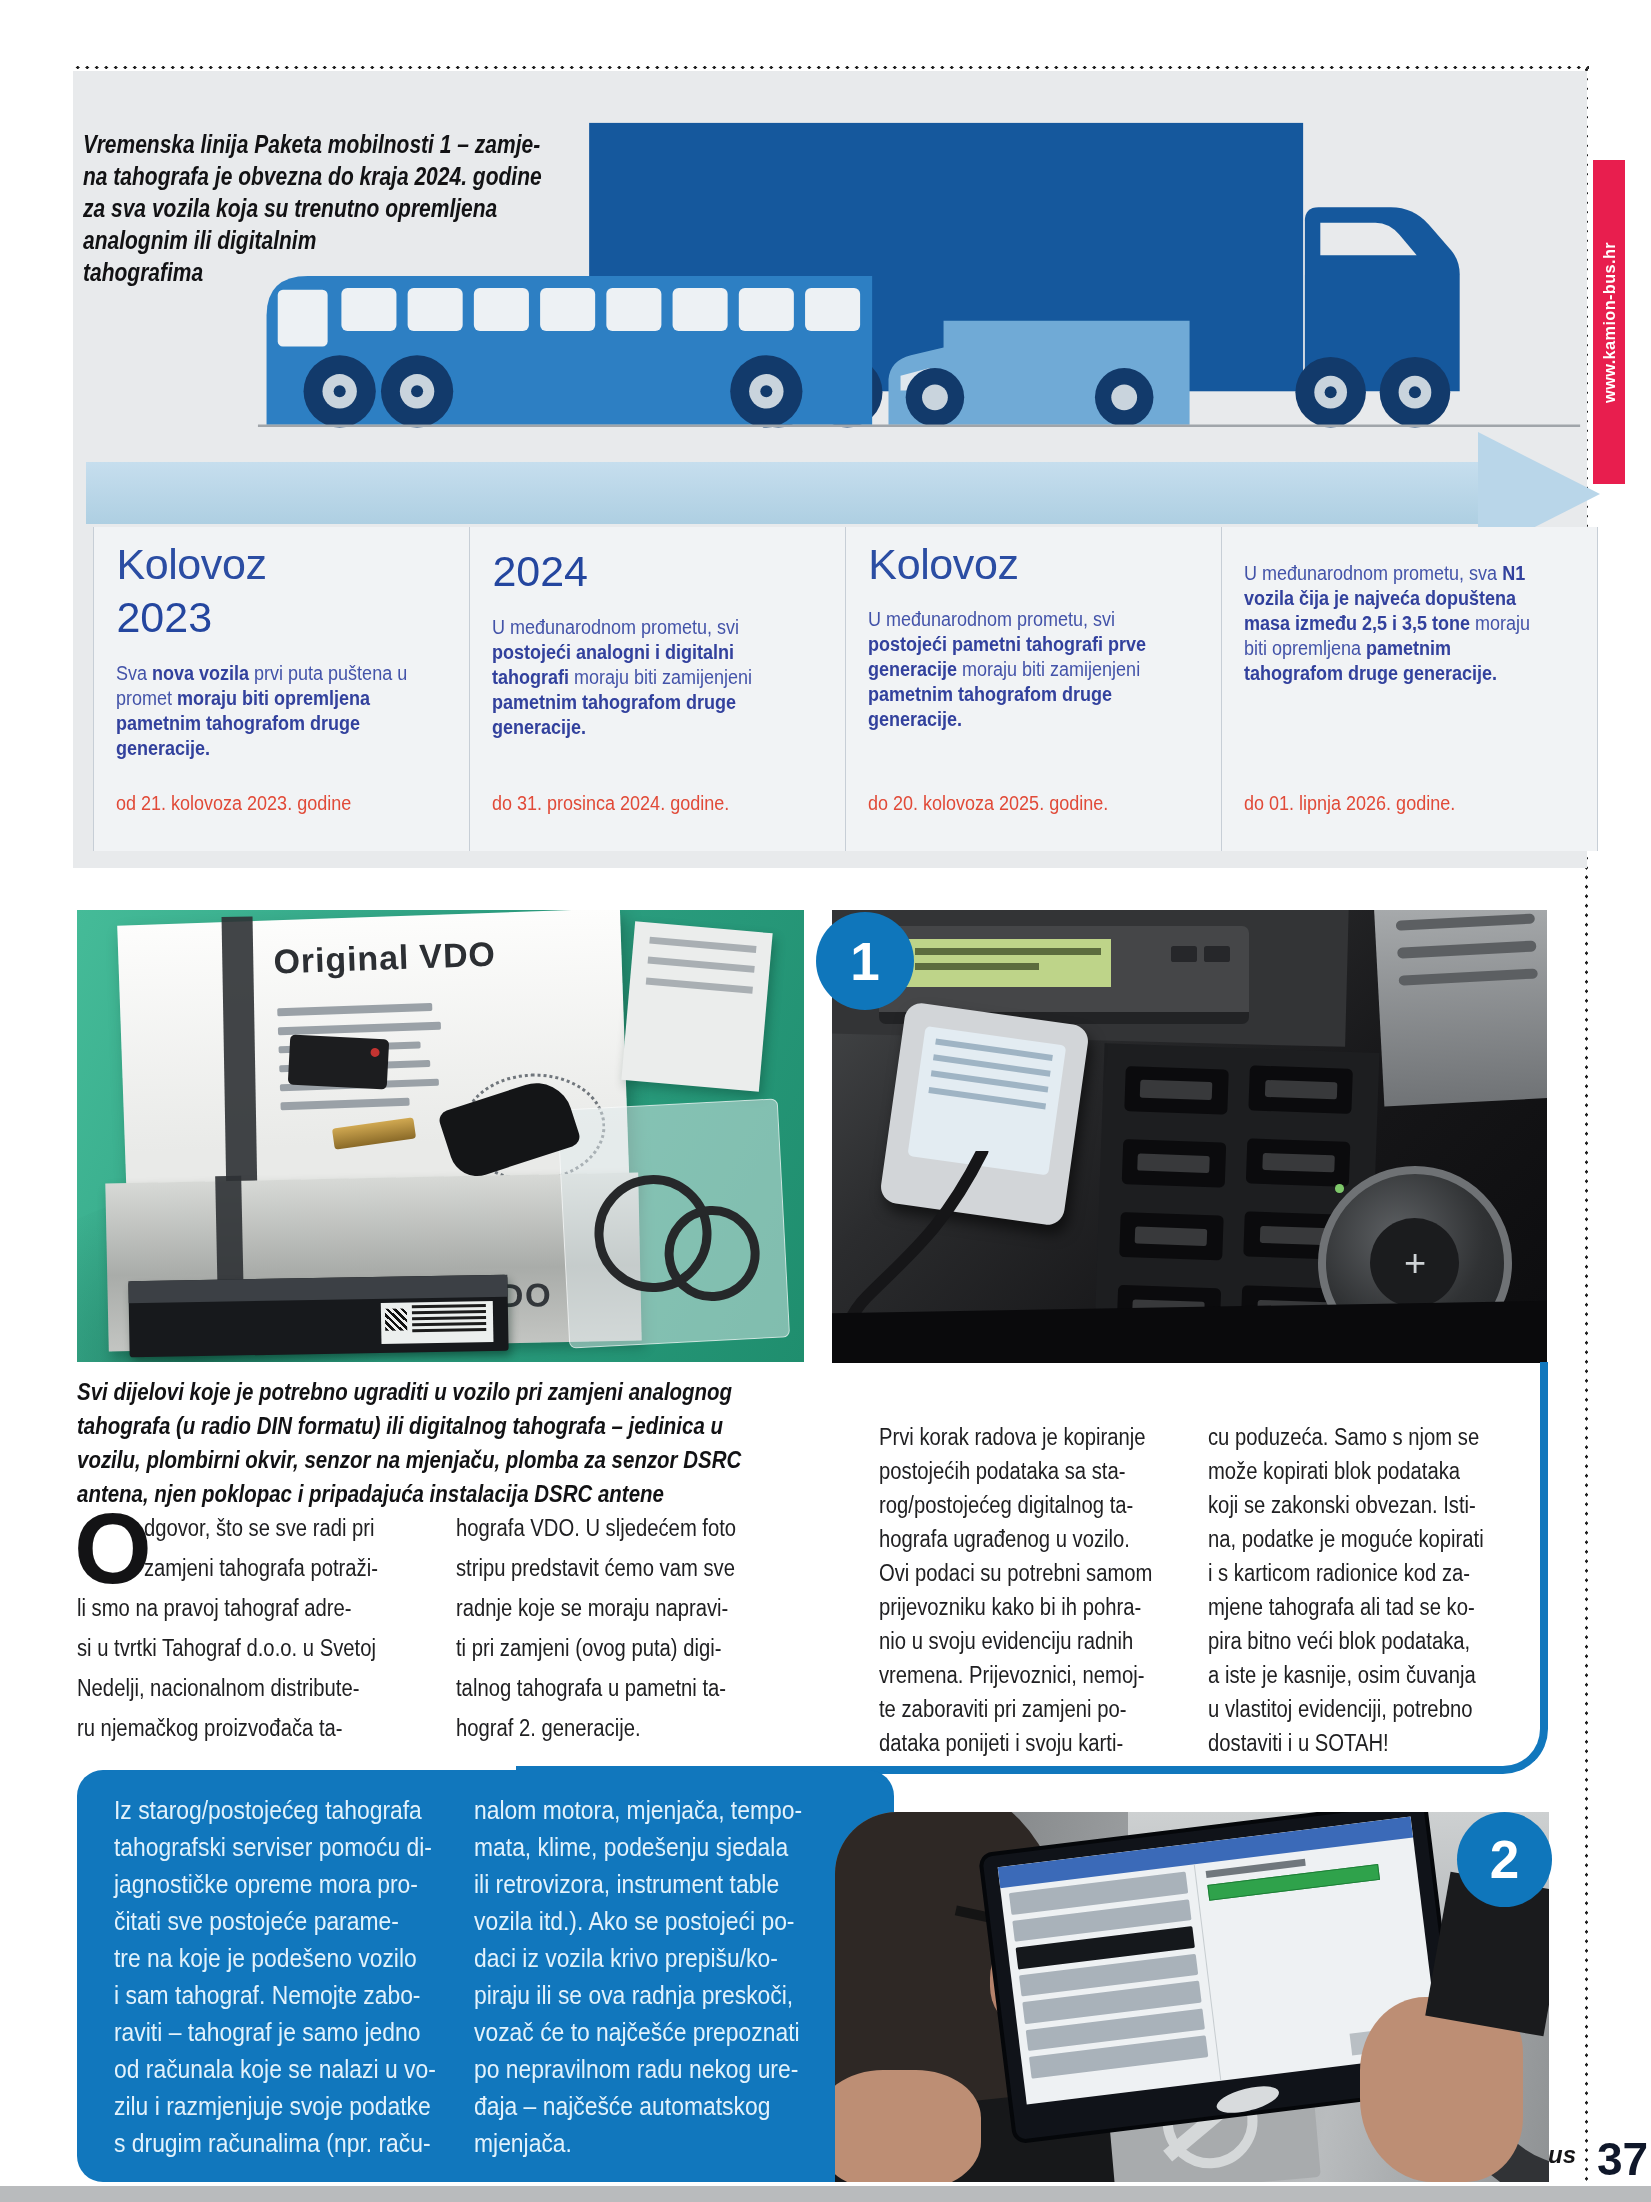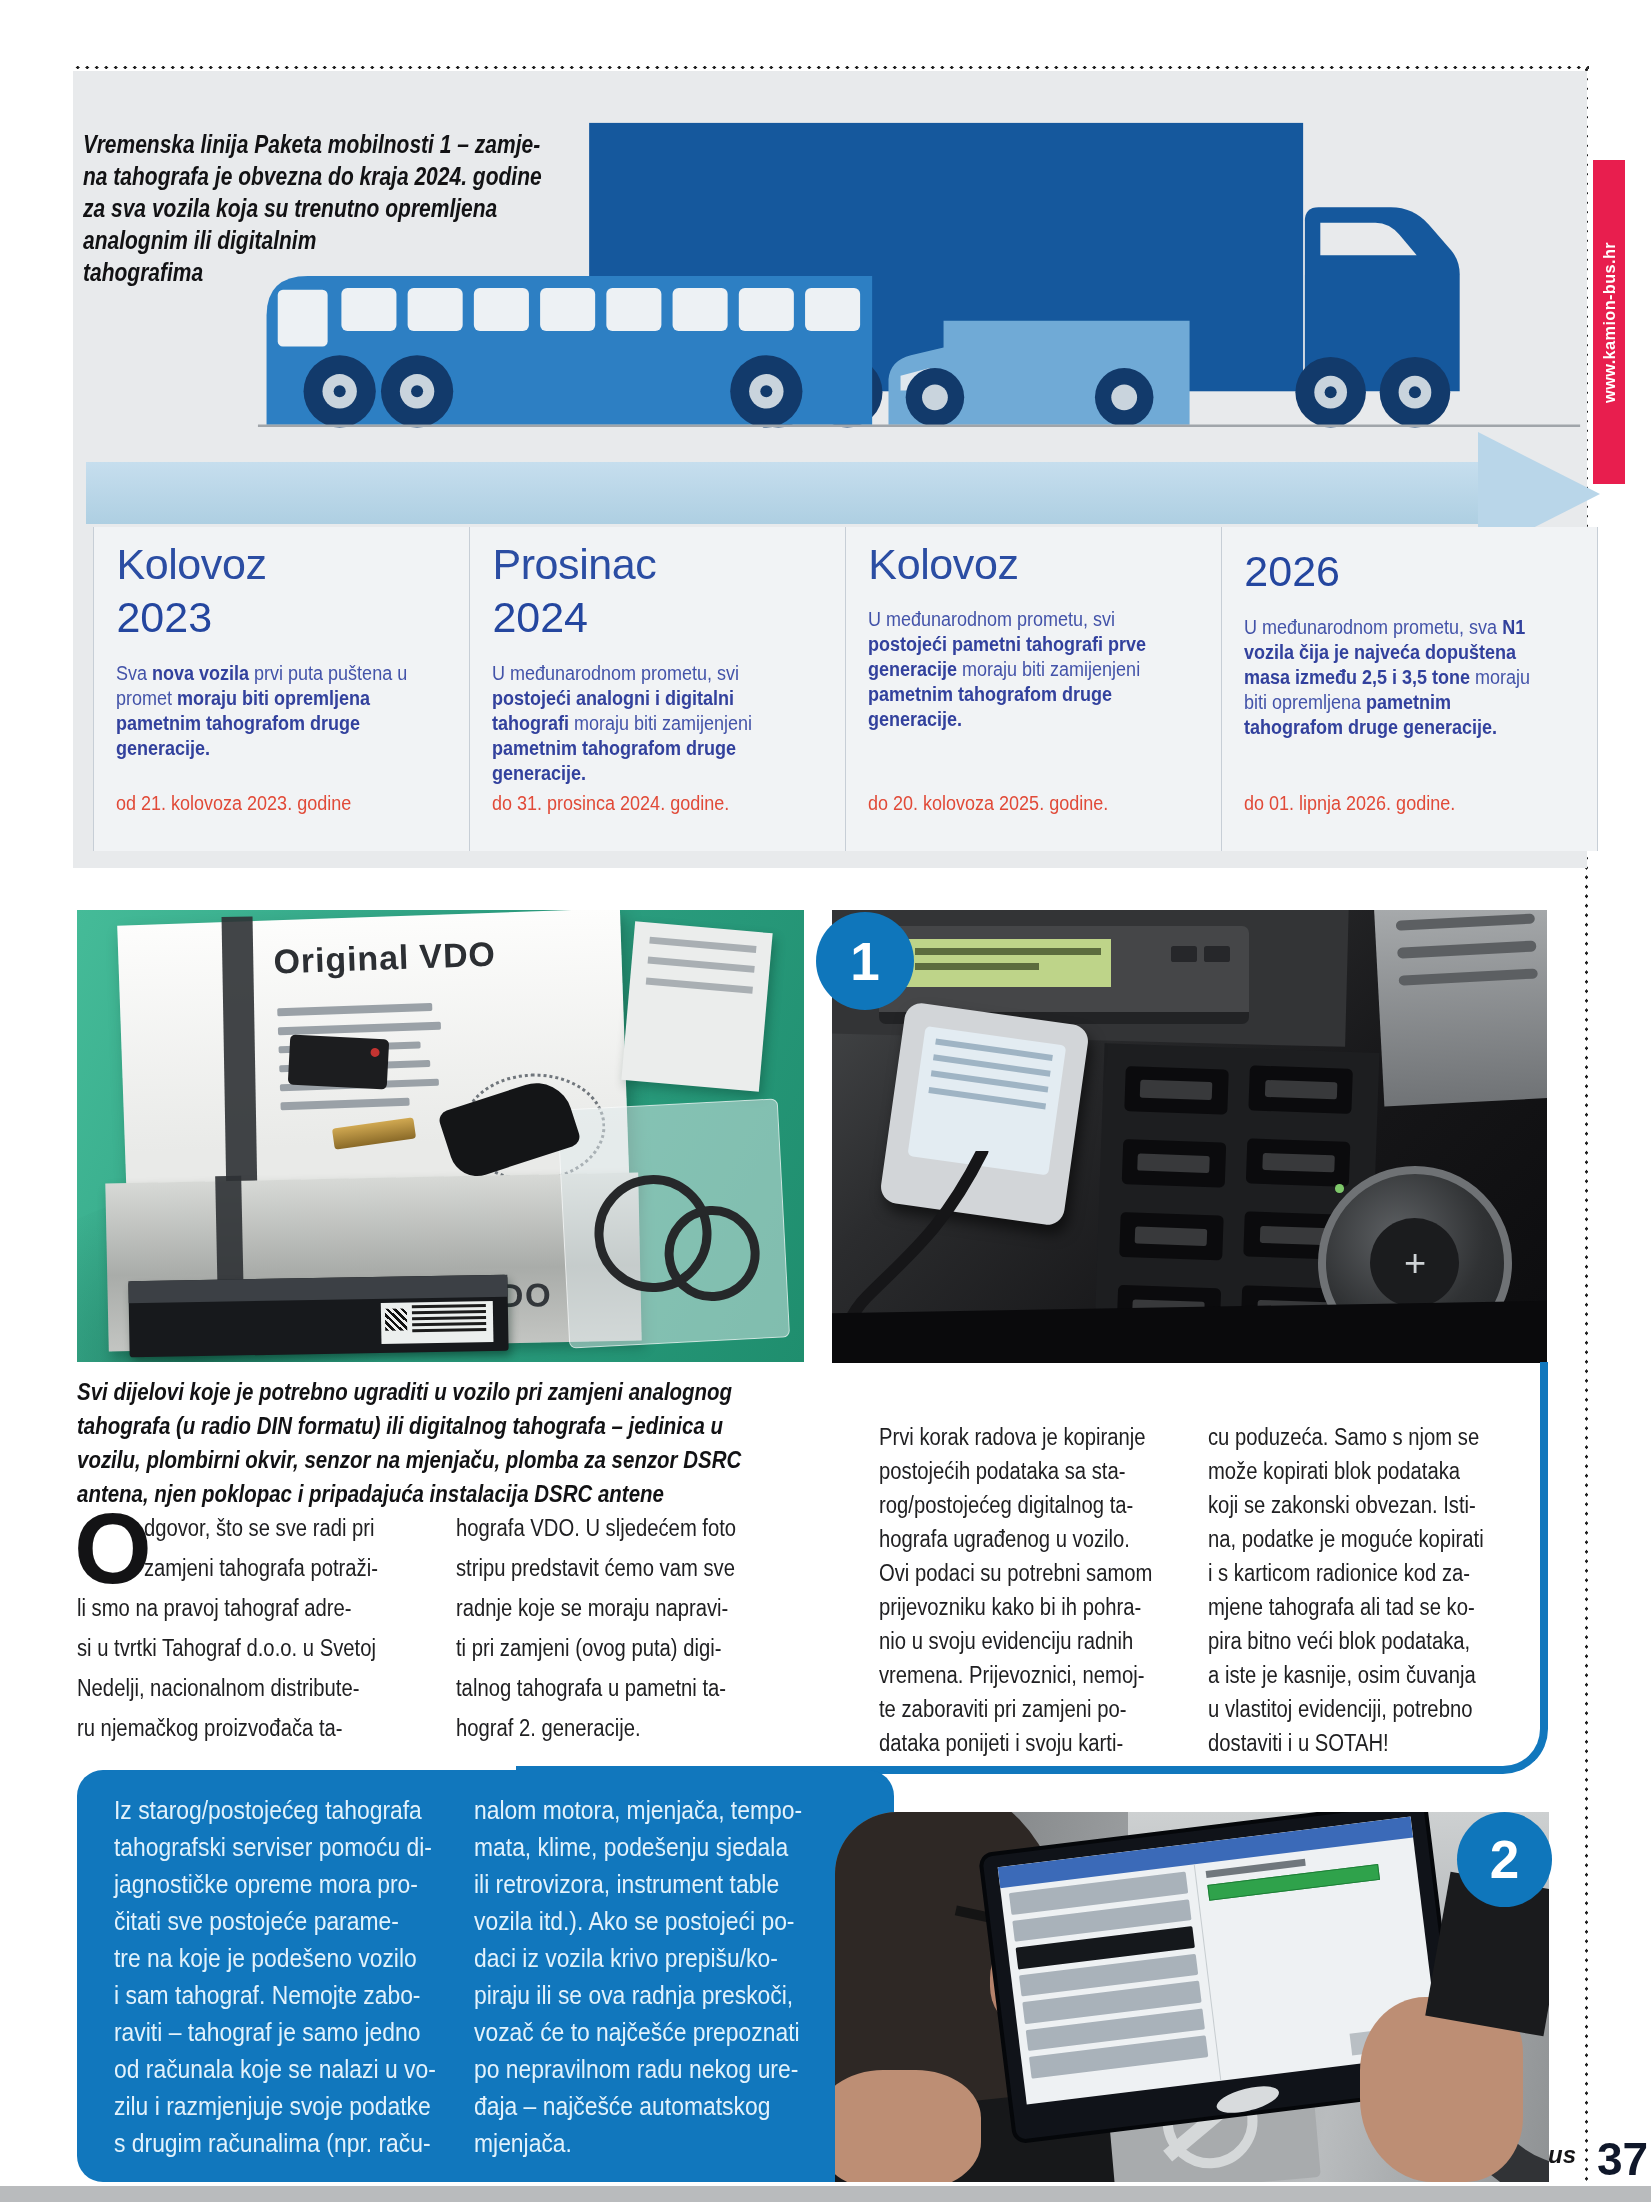--- a/index.html
+++ b/index.html
@@ -283,32 +283,30 @@
     <div class="abs arrow-head"></div>
 
     <div class="abs milestones">
       <div class="mcard">
         <div class="m-month">Kolovoz</div>
         <div class="m-year">2023</div>
         <div class="m-body"><span>Sva </span><span class="b">nova vozila</span><span> prvi puta puštena u promet </span><span class="b">moraju biti opremljena pametnim tahografom druge generacije.</span></div>
         <div class="m-date">od 21. kolovoza 2023. godine</div>
       </div>
       <div class="mcard">
-        <div class="m-month">Prosinac</div>
         <div class="m-year">2024</div>
         <div class="m-body"><span>U međunarodnom prometu, svi </span><span class="b">postojeći analogni i digitalni tahografi</span><span> moraju biti zamijenjeni </span><span class="b">pametnim tahografom druge generacije.</span></div>
         <div class="m-date">do 31. prosinca 2024. godine.</div>
       </div>
       <div class="mcard">
         <div class="m-month">Kolovoz</div>
         <div class="m-body"><span>U međunarodnom prometu, svi </span><span class="b">postojeći pametni tahografi prve generacije</span><span> moraju biti zamijenjeni </span><span class="b">pametnim tahografom druge generacije.</span></div>
         <div class="m-date">do 20. kolovoza 2025. godine.</div>
       </div>
       <div class="mcard">
-        <div class="m-year">2026</div>
         <div class="m-body"><span>U međunarodnom prometu, sva </span><span class="b">N1 vozila čija je najveća dopuštena masa između 2,5 i 3,5 tone</span><span> moraju biti opremljena </span><span class="b">pametnim tahografom druge generacije.</span></div>
         <div class="m-date">do 01. lipnja 2026. godine.</div>
       </div>
     </div>
   </section>
 
   <figure class="abs photo1">
     <div class="abs shade"></div>
     <div class="abs vdo-box1">
       <div class="strap"></div>

